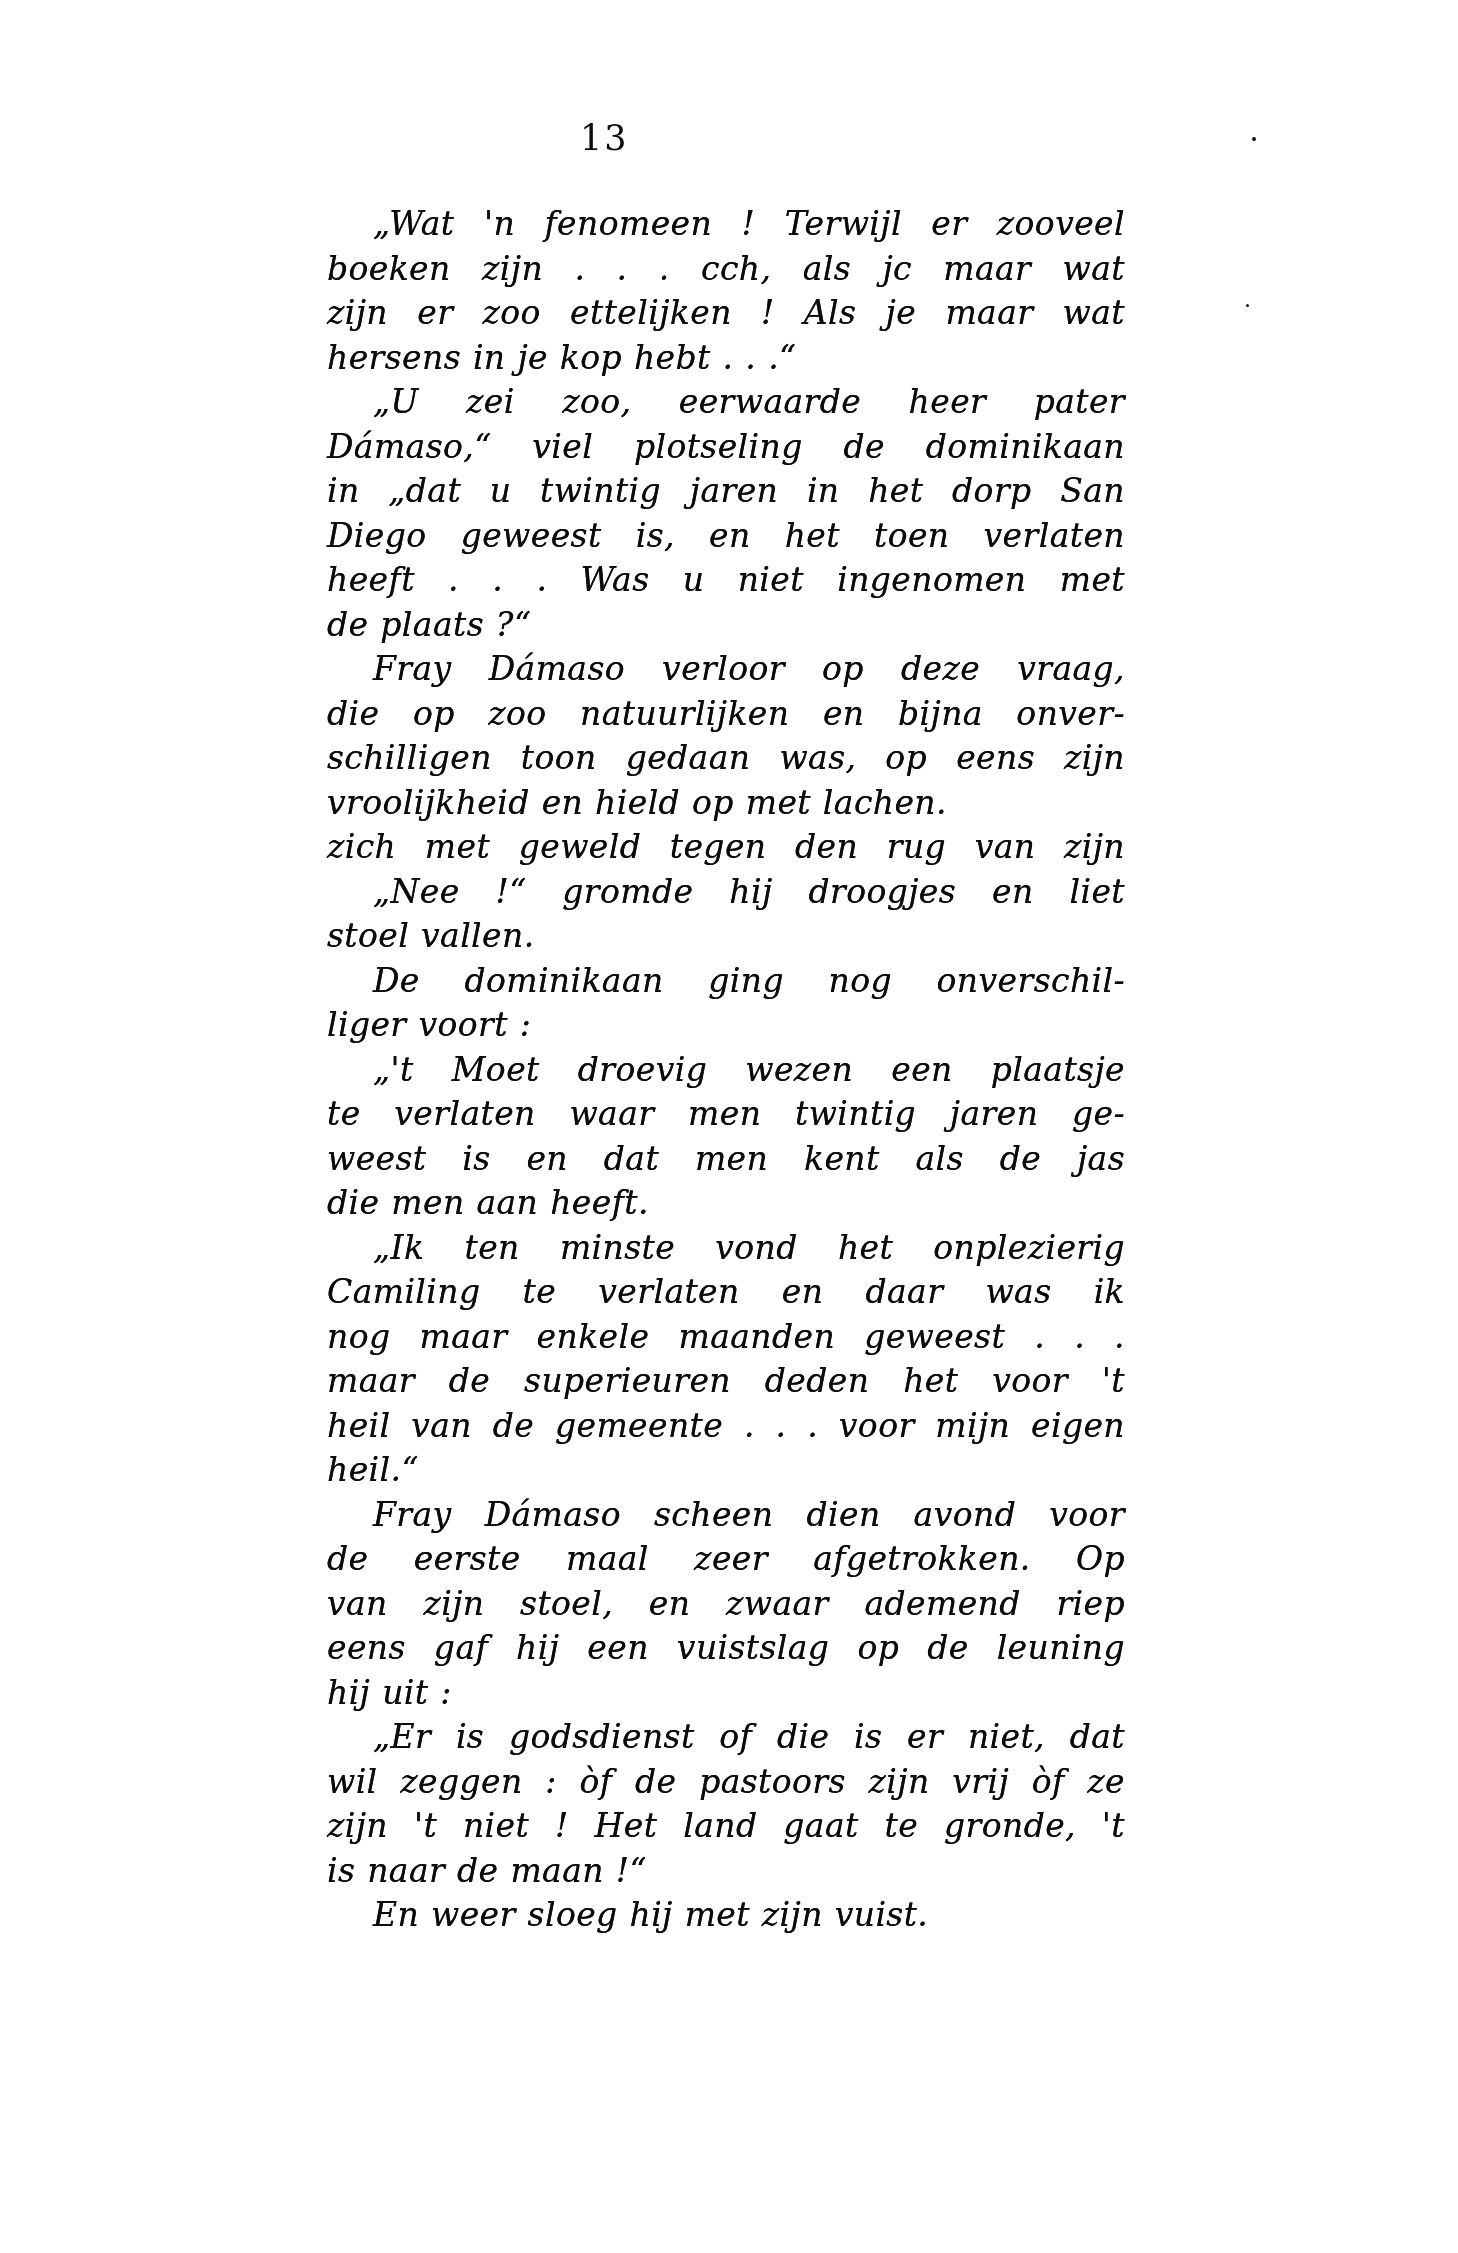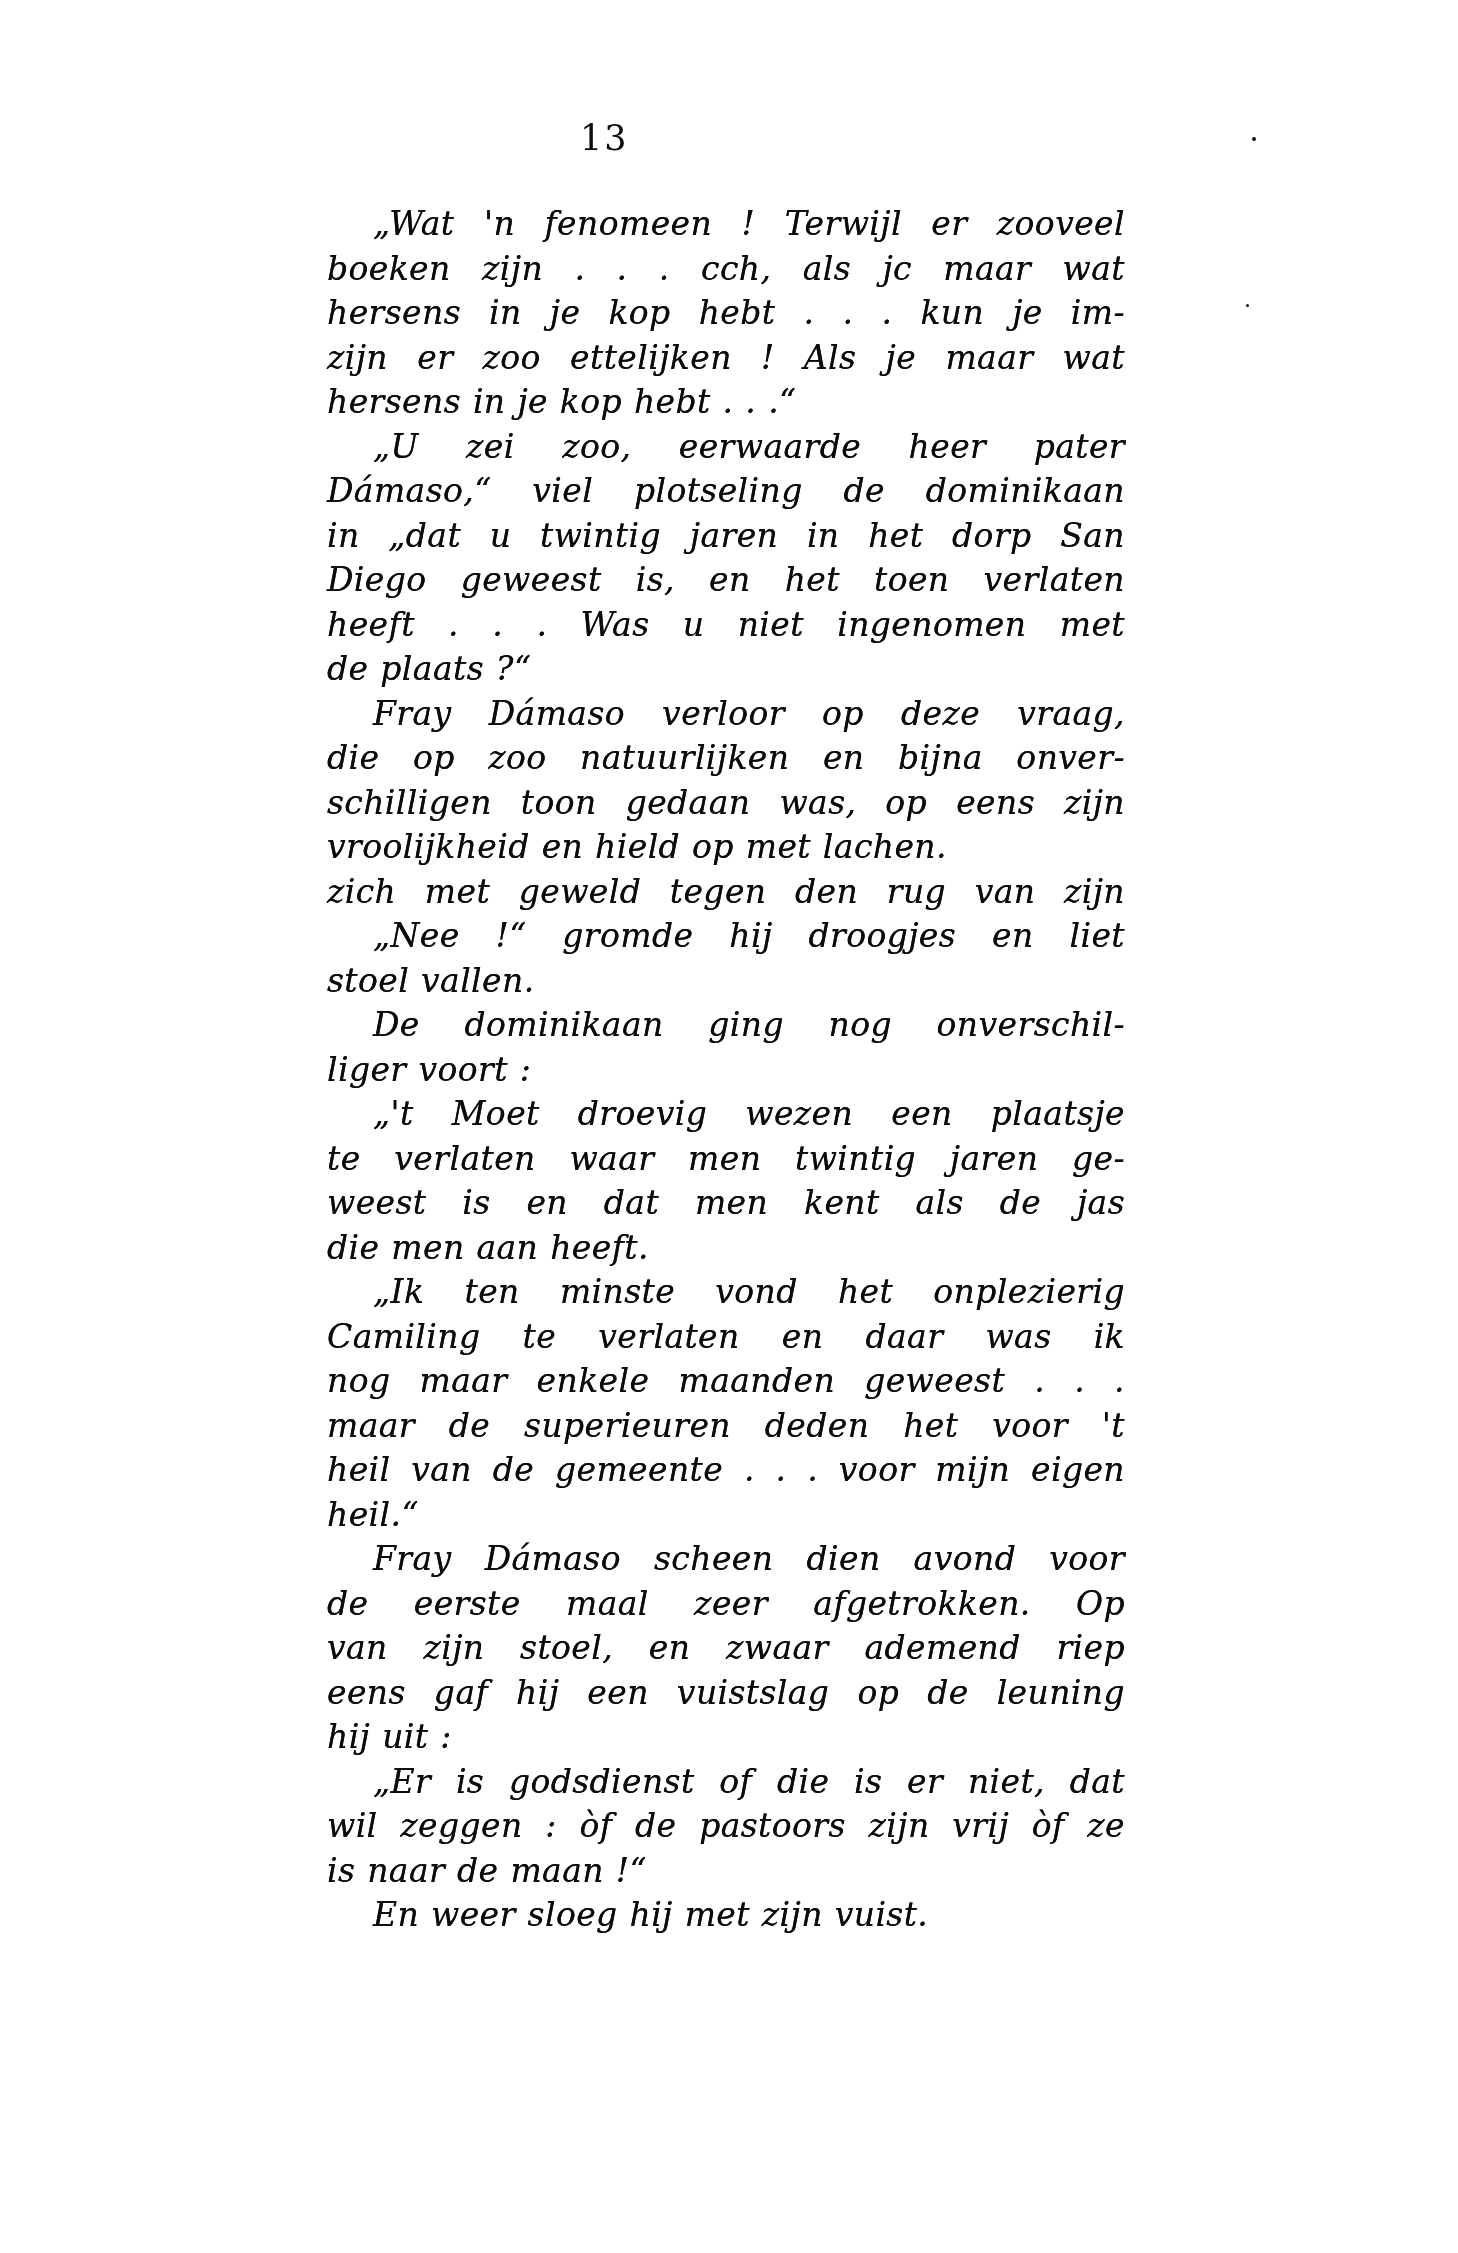--- a/index.html
+++ b/index.html
@@ -52,21 +52,20 @@
 </style>
 </head>
 <body>
 
 <div class="page">
   <div class="page-number">13</div>
 
   <div class="text-block">
       <div class="line indent">„Wat 'n fenomeen ! Terwijl er zooveel</div>
       <div class="line">boeken zijn . . . cch, als jc maar wat</div>
-      <div class="line">hersens in je kop hebt . . . kun je im-</div>
       <div class="line">zijn er zoo ettelijken ! Als je maar wat</div>
       <div class="line last">hersens in je kop hebt . . .“</div>
       <div class="line indent">„U zei zoo, eerwaarde heer pater</div>
       <div class="line">Dámaso,“ viel plotseling de dominikaan</div>
       <div class="line">in „dat u twintig jaren in het dorp San</div>
       <div class="line">Diego geweest is, en het toen verlaten</div>
       <div class="line">heeft . . . Was u niet ingenomen met</div>
       <div class="line last">de plaats ?“</div>
       <div class="line indent">Fray Dámaso verloor op deze vraag,</div>
       <div class="line">die op zoo natuurlijken en bijna onver-</div>
@@ -87,20 +86,21 @@
       <div class="line">maar de superieuren deden het voor 't</div>
       <div class="line">heil van de gemeente . . . voor mijn eigen</div>
       <div class="line last">heil.“</div>
       <div class="line indent">Fray Dámaso scheen dien avond voor</div>
       <div class="line">de eerste maal zeer afgetrokken. Op</div>
       <div class="line">van zijn stoel, en zwaar ademend riep</div>
       <div class="line">eens gaf hij een vuistslag op de leuning</div>
       <div class="line last">hij uit :</div>
       <div class="line indent">„Er is godsdienst of die is er niet, dat</div>
       <div class="line">wil zeggen : òf de pastoors zijn vrij òf ze</div>
+      <div class="line">zijn 't niet ! Het land gaat te gronde, 't</div>
       <div class="line last">is naar de maan !“</div>
       <div class="line indent last">En weer sloeg hij met zijn vuist.</div>
     </div>
 
   <div class="speck s1"></div>
   <div class="speck s2"></div>
   <div class="speck s3"></div>
 </div>
 
 </body></html>

